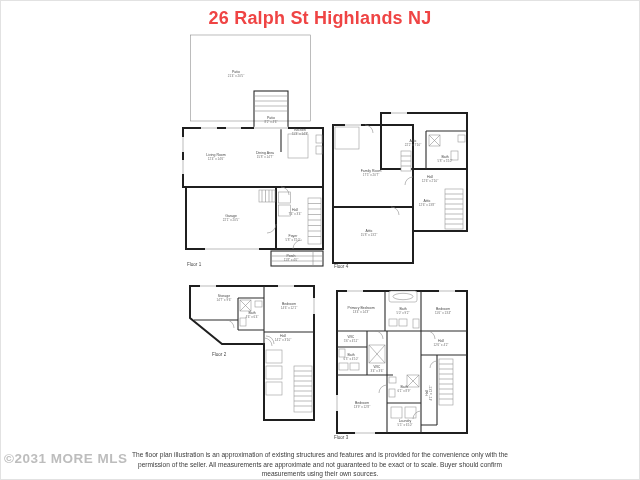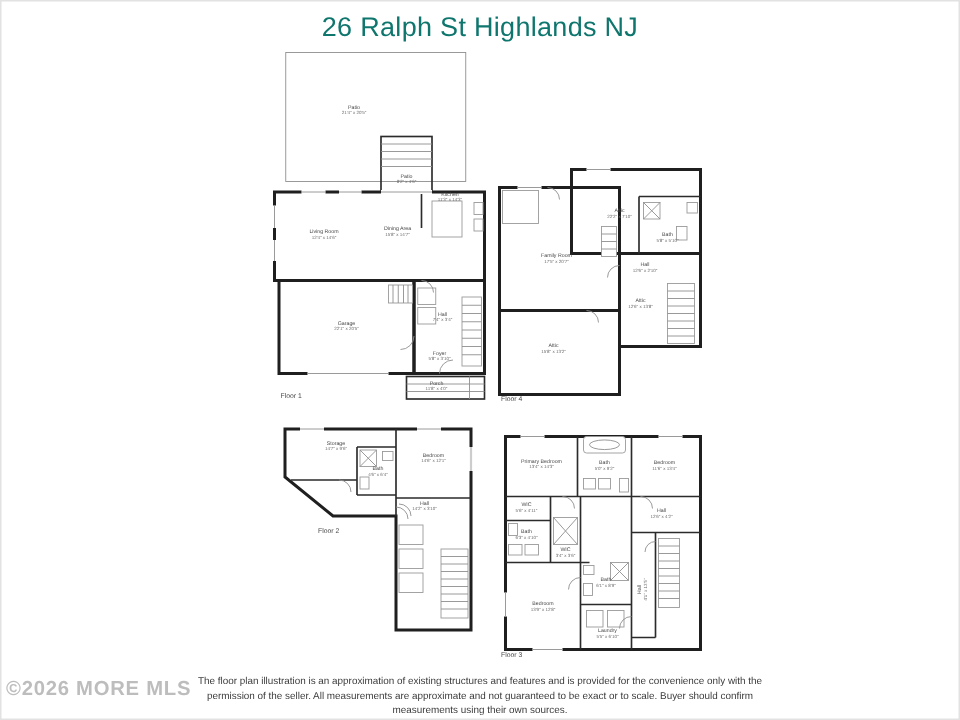--- a/index.html
+++ b/index.html
@@ -1,19 +1,19 @@
 <!DOCTYPE html>
 <html><head>
 <meta charset="utf-8">
 <style>
   html,body{margin:0;padding:0;background:#fff;}
   .page{position:relative;width:640px;height:480px;background:#fff;border:1px solid #e2e2e2;
         box-sizing:border-box;font-family:"Liberation Sans",sans-serif;overflow:hidden;}
   .title{position:absolute;top:7px;left:0;width:100%;text-align:center;
-         font-size:18px;font-weight:normal;color:#0f766e;letter-spacing:.2px;}
+         font-size:18px;font-weight:bold;color:#ef4444;letter-spacing:.2px;}
   .plan{position:absolute;}
   .plan svg{position:absolute;left:0;top:0;}
   .wk{stroke:#1f1f1f;stroke-width:2;fill:none;}
   .wm{stroke:#2b2b2b;stroke-width:1.1;fill:none;}
   .wt{stroke:#8f8f8f;stroke-width:.6;fill:none;}
   .fx{stroke:#9a9a9a;stroke-width:.6;fill:#fff;}
   .rlabel{position:absolute;transform:translate(-50%,-50%) scale(.5);transform-origin:center;
           text-align:center;color:#4a4a4a;white-space:nowrap;line-height:1.2;}
   .rlabel .rname{font-size:7px;}
   .rlabel .rdims{font-size:6px;color:#6e6e6e;}
@@ -296,16 +296,16 @@
       <div class="rname">Laundry</div>
       <div class="rdims">5'5" x 6'10"</div>
     </div>
     <div class="rlabel rot" style="left:98px;top:108px">
       <div class="rname">Hall</div>
       <div class="rdims">4'1" x 13'5"</div>
     </div>
     <div class="flabel" style="left:3px;top:150px">Floor 3</div>
   </div>
 
-  <div class="copyright">©2026 MORE MLS</div>
+  <div class="copyright">©2031 MORE MLS</div>
   <div class="disclaimer">The floor plan illustration is an approximation of existing structures and features and is provided for the convenience only with the permission of the seller. All measurements are approximate and not guaranteed to be exact or to scale. Buyer should confirm measurements using their own sources.</div>
 
 </div>
 
 </body></html>

